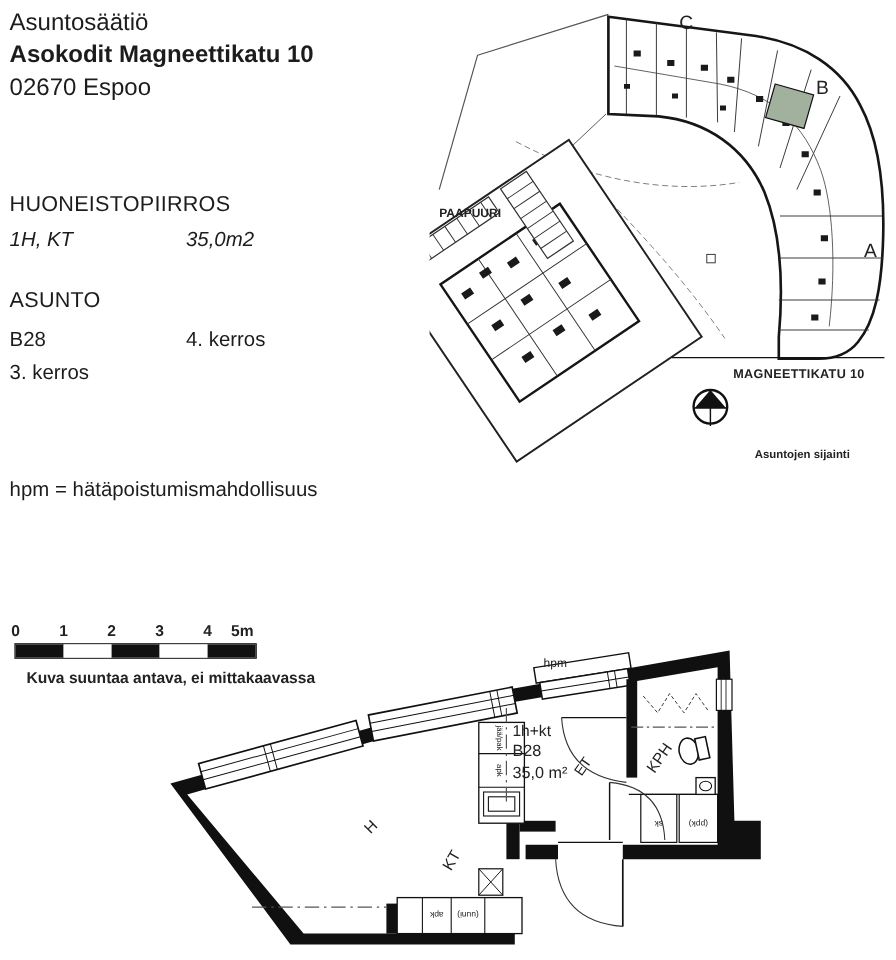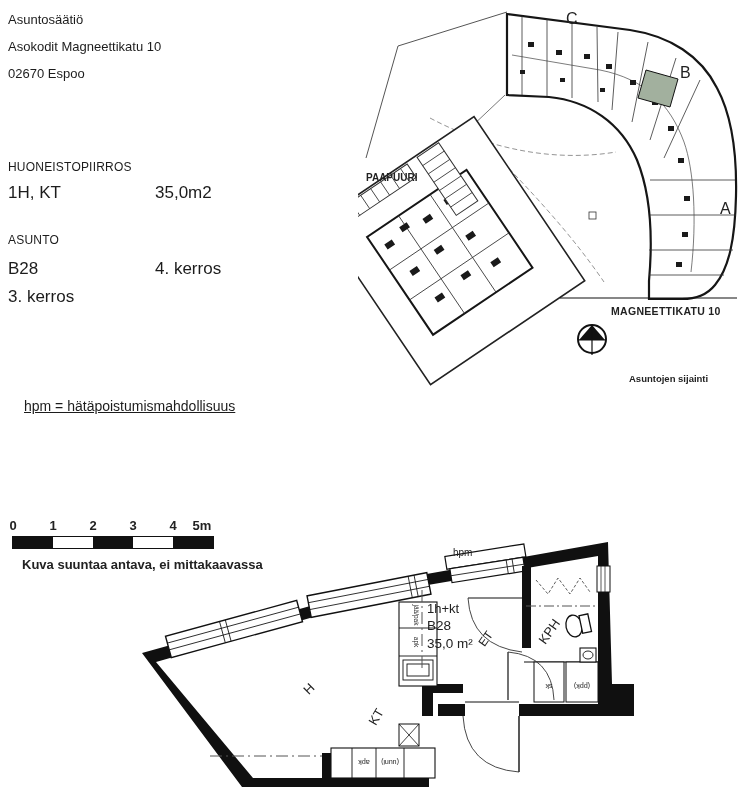--- a/index.html
+++ b/index.html
@@ -3,32 +3,32 @@
 <meta charset="utf-8">
 <style>
   html,body{margin:0;padding:0;}
   body{
     width:747px;height:800px;background:#ffffff;position:relative;overflow:hidden;
     font-family:"Liberation Sans", sans-serif;color:#1c1c1c;
     -webkit-font-smoothing:antialiased;
   }
   .abs{position:absolute;}
   
-  .header{left:8px;top:6px;font-size:13px;line-height:27px;}
-  .header .bold{font-weight:400;}
+  .header{left:8px;top:6px;font-size:20px;line-height:27px;}
+  .header .bold{font-weight:700;}
   
   .info{left:8px;top:160px;font-size:17px;}
-  .sec-title{font-size:12px;letter-spacing:.2px;}
+  .sec-title{font-size:18px;letter-spacing:.2px;}
   .kv{display:grid;grid-template-columns:147px auto;}
-  .info .row1{margin-top:9px;}
+  .info .row1{margin-top:9px;font-style:italic;}
   .info .sec2{margin-top:30px;}
   .apt-list{margin-top:8px;}
   .apt-row{display:grid;grid-template-columns:147px auto;line-height:28px;font-size:17px;}
   
-  .note{left:24px;top:398px;font-size:14px;text-decoration:underline;}
+  .note{left:8px;top:398px;font-size:17px;}
   
   .scale{left:10px;top:518px;width:230px;height:60px;font-size:13px;font-weight:700;color:#222;}
   .scale .tick{position:absolute;top:0;transform:translateX(-50%);}
   .scale .bar{position:absolute;left:2px;top:18px;width:200px;height:11px;border:1px solid #111;display:flex;}
   .scale .seg{width:40px;height:100%;}
   .seg.b{background:#111;} .seg.w{background:#fff;}
   .scale .cap{position:absolute;left:12px;top:39px;white-space:nowrap;}
   svg text{font-family:"Liberation Sans", sans-serif;fill:#222;}
 </style>
 </head>

